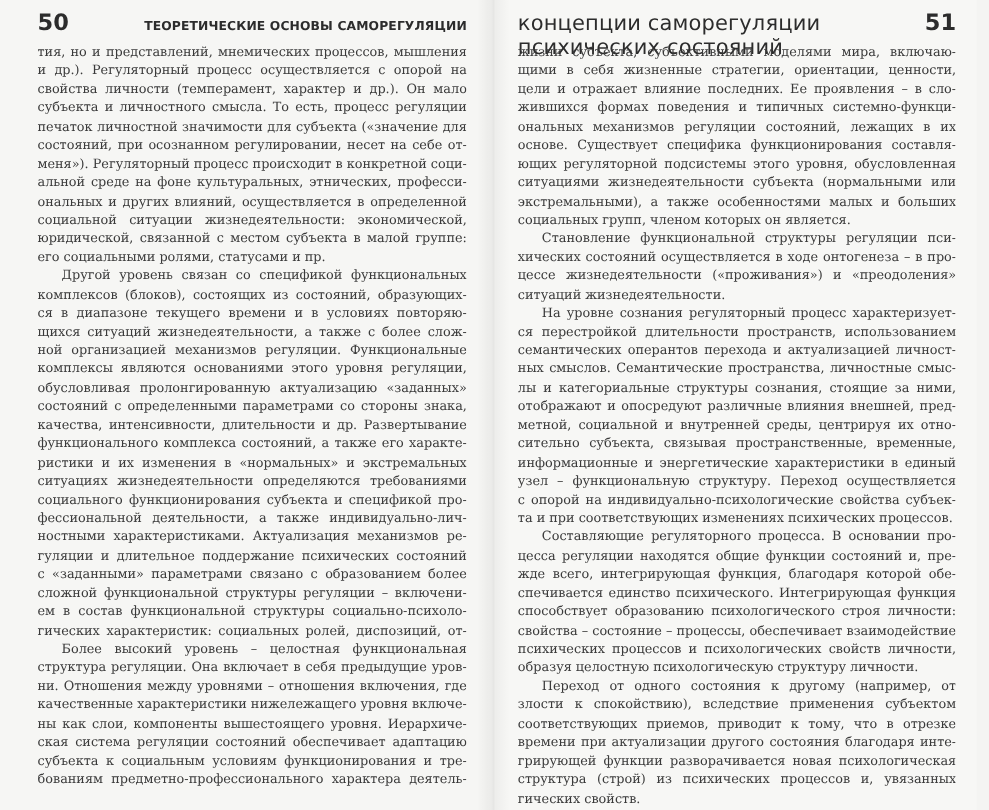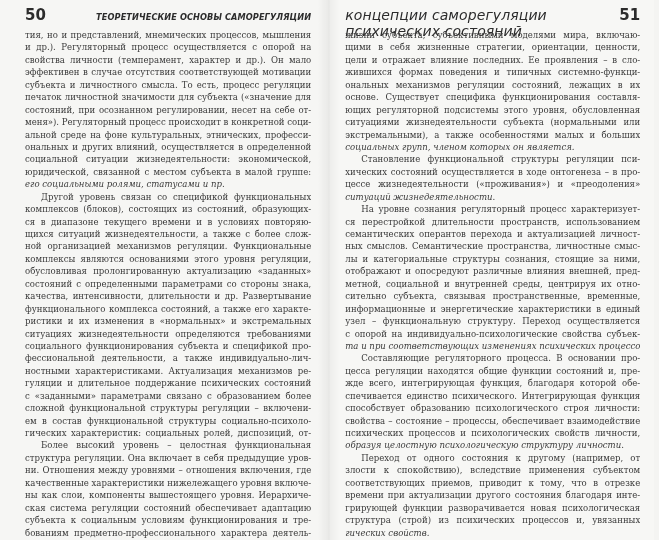--- a/index.html
+++ b/index.html
@@ -17,45 +17,44 @@
     position: absolute; left: 318px; top: 0; width: 22px; height: 540px;
     background: linear-gradient(90deg, rgba(0,0,0,0) 0%, rgba(0,0,0,0.05) 45%, rgba(0,0,0,0.07) 50%, rgba(0,0,0,0.04) 55%, rgba(0,0,0,0) 100%);
     pointer-events: none;
   }
   .runhead {
     display: flex; justify-content: space-between; align-items: baseline;
     font-family: "DejaVu Sans", sans-serif; color: #2c2c2c;
     height: 20px; margin-bottom: 3px;
   }
   .folio { font-size: 15px; font-weight: bold; }
-  .running-title { font-size: 8.2px; font-weight: bold; letter-spacing: 0.1px; font-style: italic; }
+  .running-title { font-size: 8.2px; font-weight: bold; letter-spacing: 0.1px; }
   .right .running-title { font-weight: normal; font-size: 14px; }
   .text {
     font-size: 8.55px; line-height: 12.45px; text-align: justify;
     text-align-last: justify;
   }
   .line { display: block; white-space: nowrap; overflow: hidden; text-align: justify; text-align-last: justify; height: 12.45px; }
-  .line.last { text-align-last: left; font-style: italic; }
+  .line.last { text-align-last: left; }
   .line.indent { padding-left: 16px; }
 </style>
 </head>
 <body>
 
 <div class="spread">
 
   <div class="page left">
     <div class="runhead">
       <span class="folio">50</span>
       <span class="running-title">ТЕОРЕТИЧЕСКИЕ ОСНОВЫ САМОРЕГУЛЯЦИИ</span>
     </div>
     <div class="text">
       <span class="line">тия, но и представлений, мнемических процессов, мышления</span>
       <span class="line">и др.). Регуляторный процесс осуществляется с опорой на</span>
       <span class="line">свойства личности (темперамент, характер и др.). Он мало</span>
-      <span class="line">эффективен в случае отсутствия соответствующей мотивации</span>
       <span class="line">субъекта и личностного смысла. То есть, процесс регуляции</span>
       <span class="line">печаток личностной значимости для субъекта («значение для</span>
       <span class="line">состояний, при осознанном регулировании, несет на себе от-</span>
       <span class="line">меня»). Регуляторный процесс происходит в конкретной соци-</span>
       <span class="line">альной среде на фоне культуральных, этнических, професси-</span>
       <span class="line">ональных и других влияний, осуществляется в определенной</span>
       <span class="line">социальной ситуации жизнедеятельности: экономической,</span>
       <span class="line">юридической, связанной с местом субъекта в малой группе:</span>
       <span class="line last">его социальными ролями, статусами и пр.</span>
       <span class="line indent">Другой уровень связан со спецификой функциональных</span>

